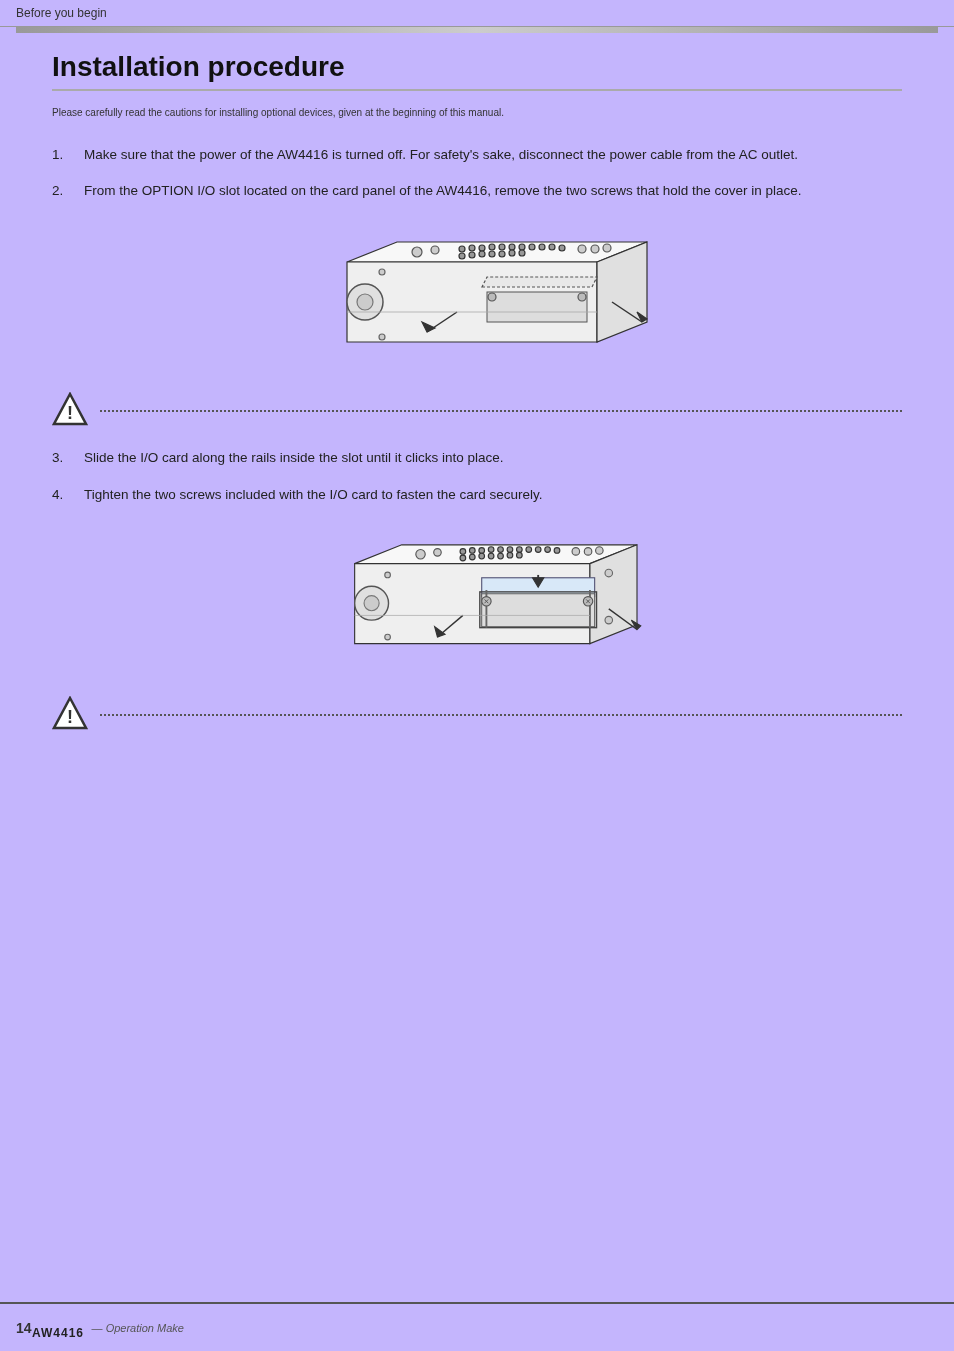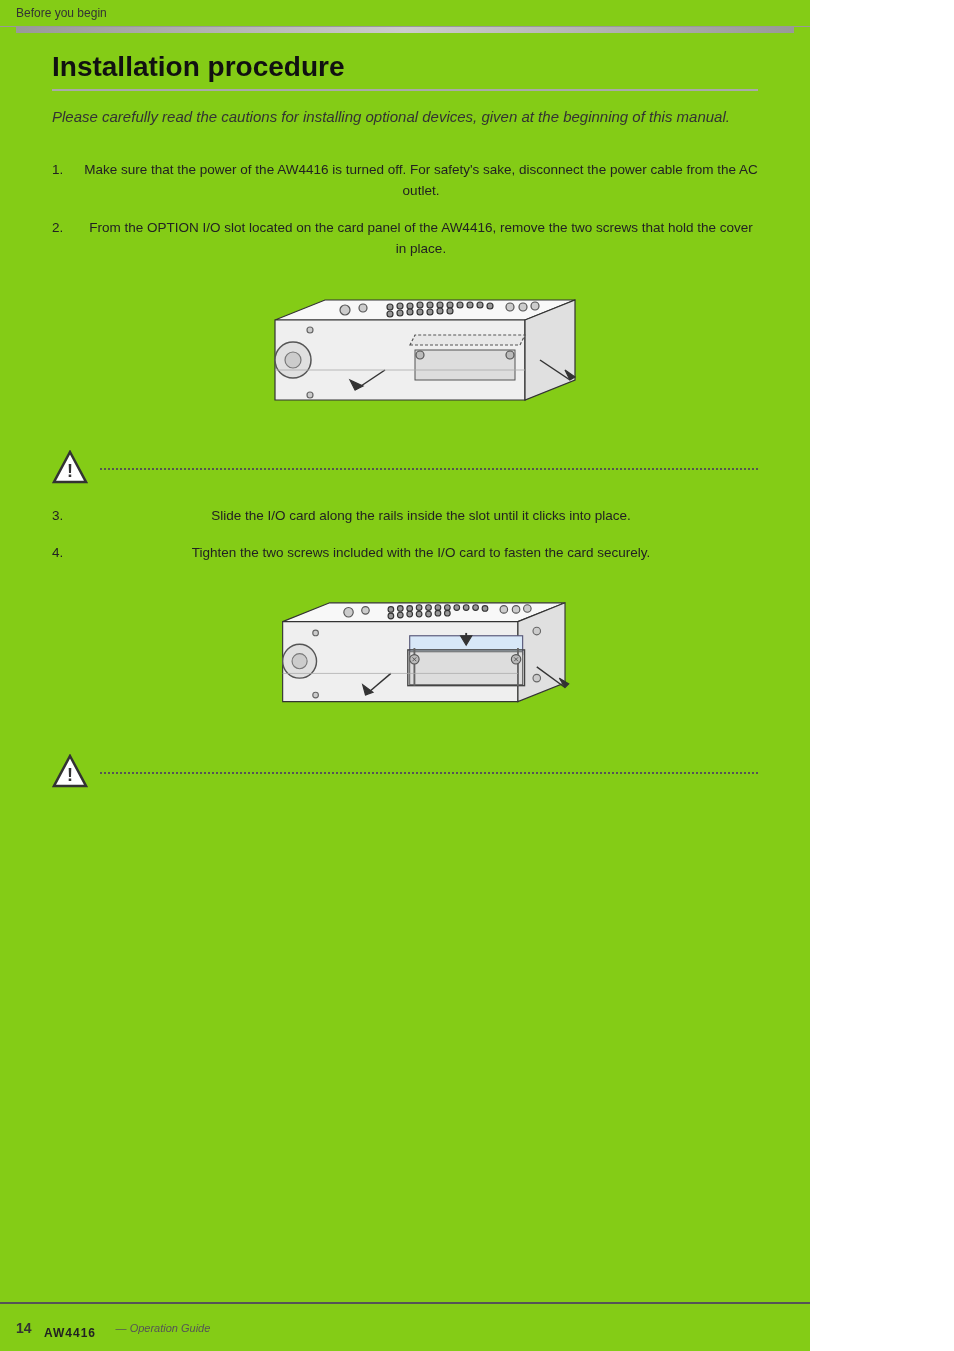--- a/index.html
+++ b/index.html
@@ -8,23 +8,23 @@
       background: #fff;
       font-family: 'Arial', 'Helvetica', sans-serif;
       font-size: 14px;
       color: #222;
       width: 954px;
       min-height: 1351px;
       position: relative;
     }
 
     .page-wrapper {
-      width: 810px;
+      width: 954px;
       min-height: 1351px;
-      background: #84cc16;
+      background: #c4b5fd;
       position: relative;
       display: flex;
       flex-direction: column;
     }
 
     
     .breadcrumb-bar {
       border-bottom: 1px solid #999;
       padding: 6px 16px 6px 16px;
       font-size: 12px;
@@ -48,25 +48,24 @@
       font-size: 28px;
       font-weight: bold;
       color: #111;
       margin-bottom: 14px;
       border-bottom: 2px solid #aaa;
       padding-bottom: 6px;
       font-family: 'Arial', sans-serif;
     }
 
     .intro-text {
-      font-size: 15px;
-      margin-bottom: 32px;
+      font-size: 10px;
+      margin-bottom: 24px;
       line-height: 1.55;
       color: #333;
-      font-style: italic;
     }
 
     .steps-list {
       list-style: none;
       padding: 0;
       margin: 0 0 18px 0;
     }
 
     .steps-list li {
       display: flex;
@@ -77,21 +76,20 @@
       color: #222;
     }
 
     .step-number {
       min-width: 22px;
       font-weight: normal;
     }
 
     .step-text {
       flex: 1;
-      text-align: center;
     }
 
     
     .diagram-container {
       display: flex;
       justify-content: center;
       margin: 20px 0 10px 0;
     }
 
     .diagram-svg {
@@ -118,21 +116,20 @@
       border-top: 2px dotted #555;
       margin-top: 2px;
     }
 
     
     .page-footer {
       border-top: 2px solid #555;
       padding: 8px 16px;
       display: flex;
       align-items: center;
-      gap: 12px;
       font-size: 12px;
       color: #333;
     }
 
     .footer-page-num {
       font-weight: bold;
       font-size: 14px;
     }
 
     .footer-brand {
@@ -341,16 +338,16 @@
   </div>
 
   <div class="page-footer">
     <span class="footer-page-num">14</span>
     <span class="footer-brand">
       
       <svg width="60" height="16" viewBox="0 0 60 16" xmlns="http://www.w3.org/2000/svg">
         <text x="0" y="13" font-family="Arial, sans-serif" font-size="12" font-weight="bold" fill="#222">AW4416</text>
       </svg>
     </span>
-    <span class="footer-subtitle">— Operation Guide</span>
+    <span class="footer-subtitle">— Operation Make</span>
   </div>
 
 </div>
 
 </body></html>

